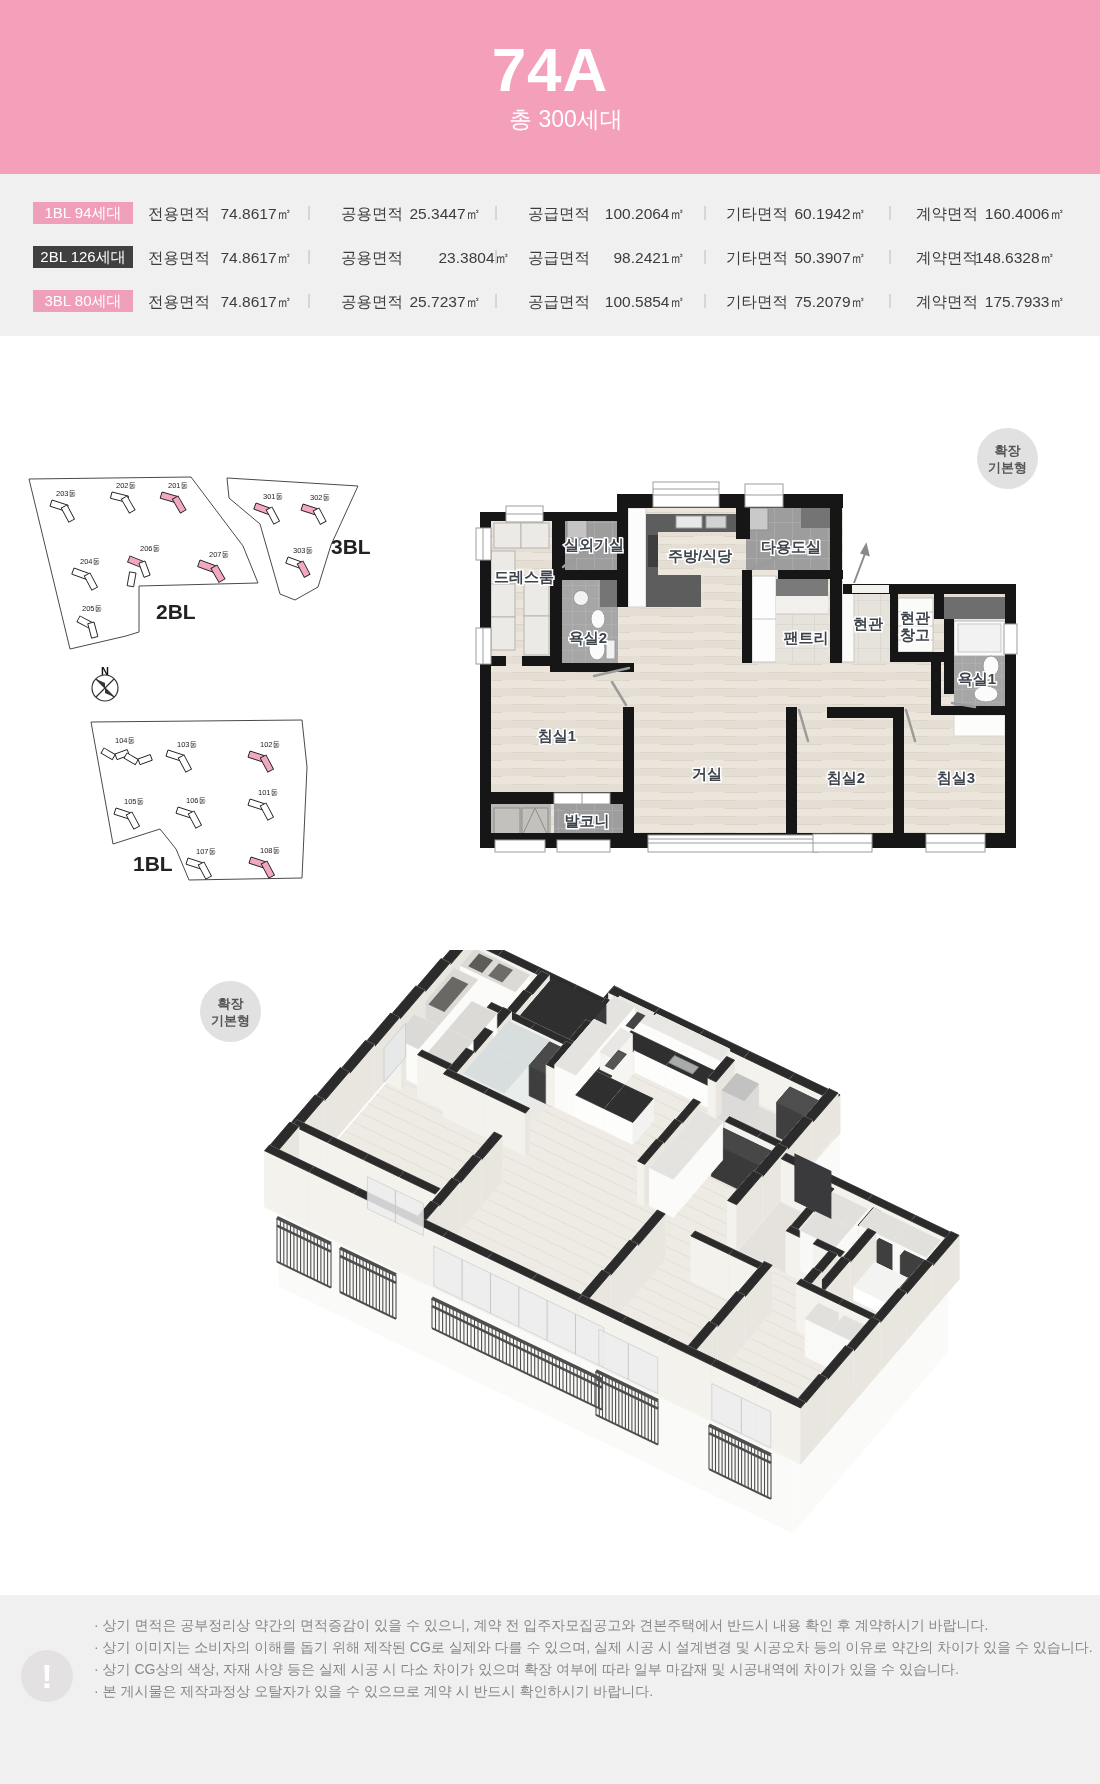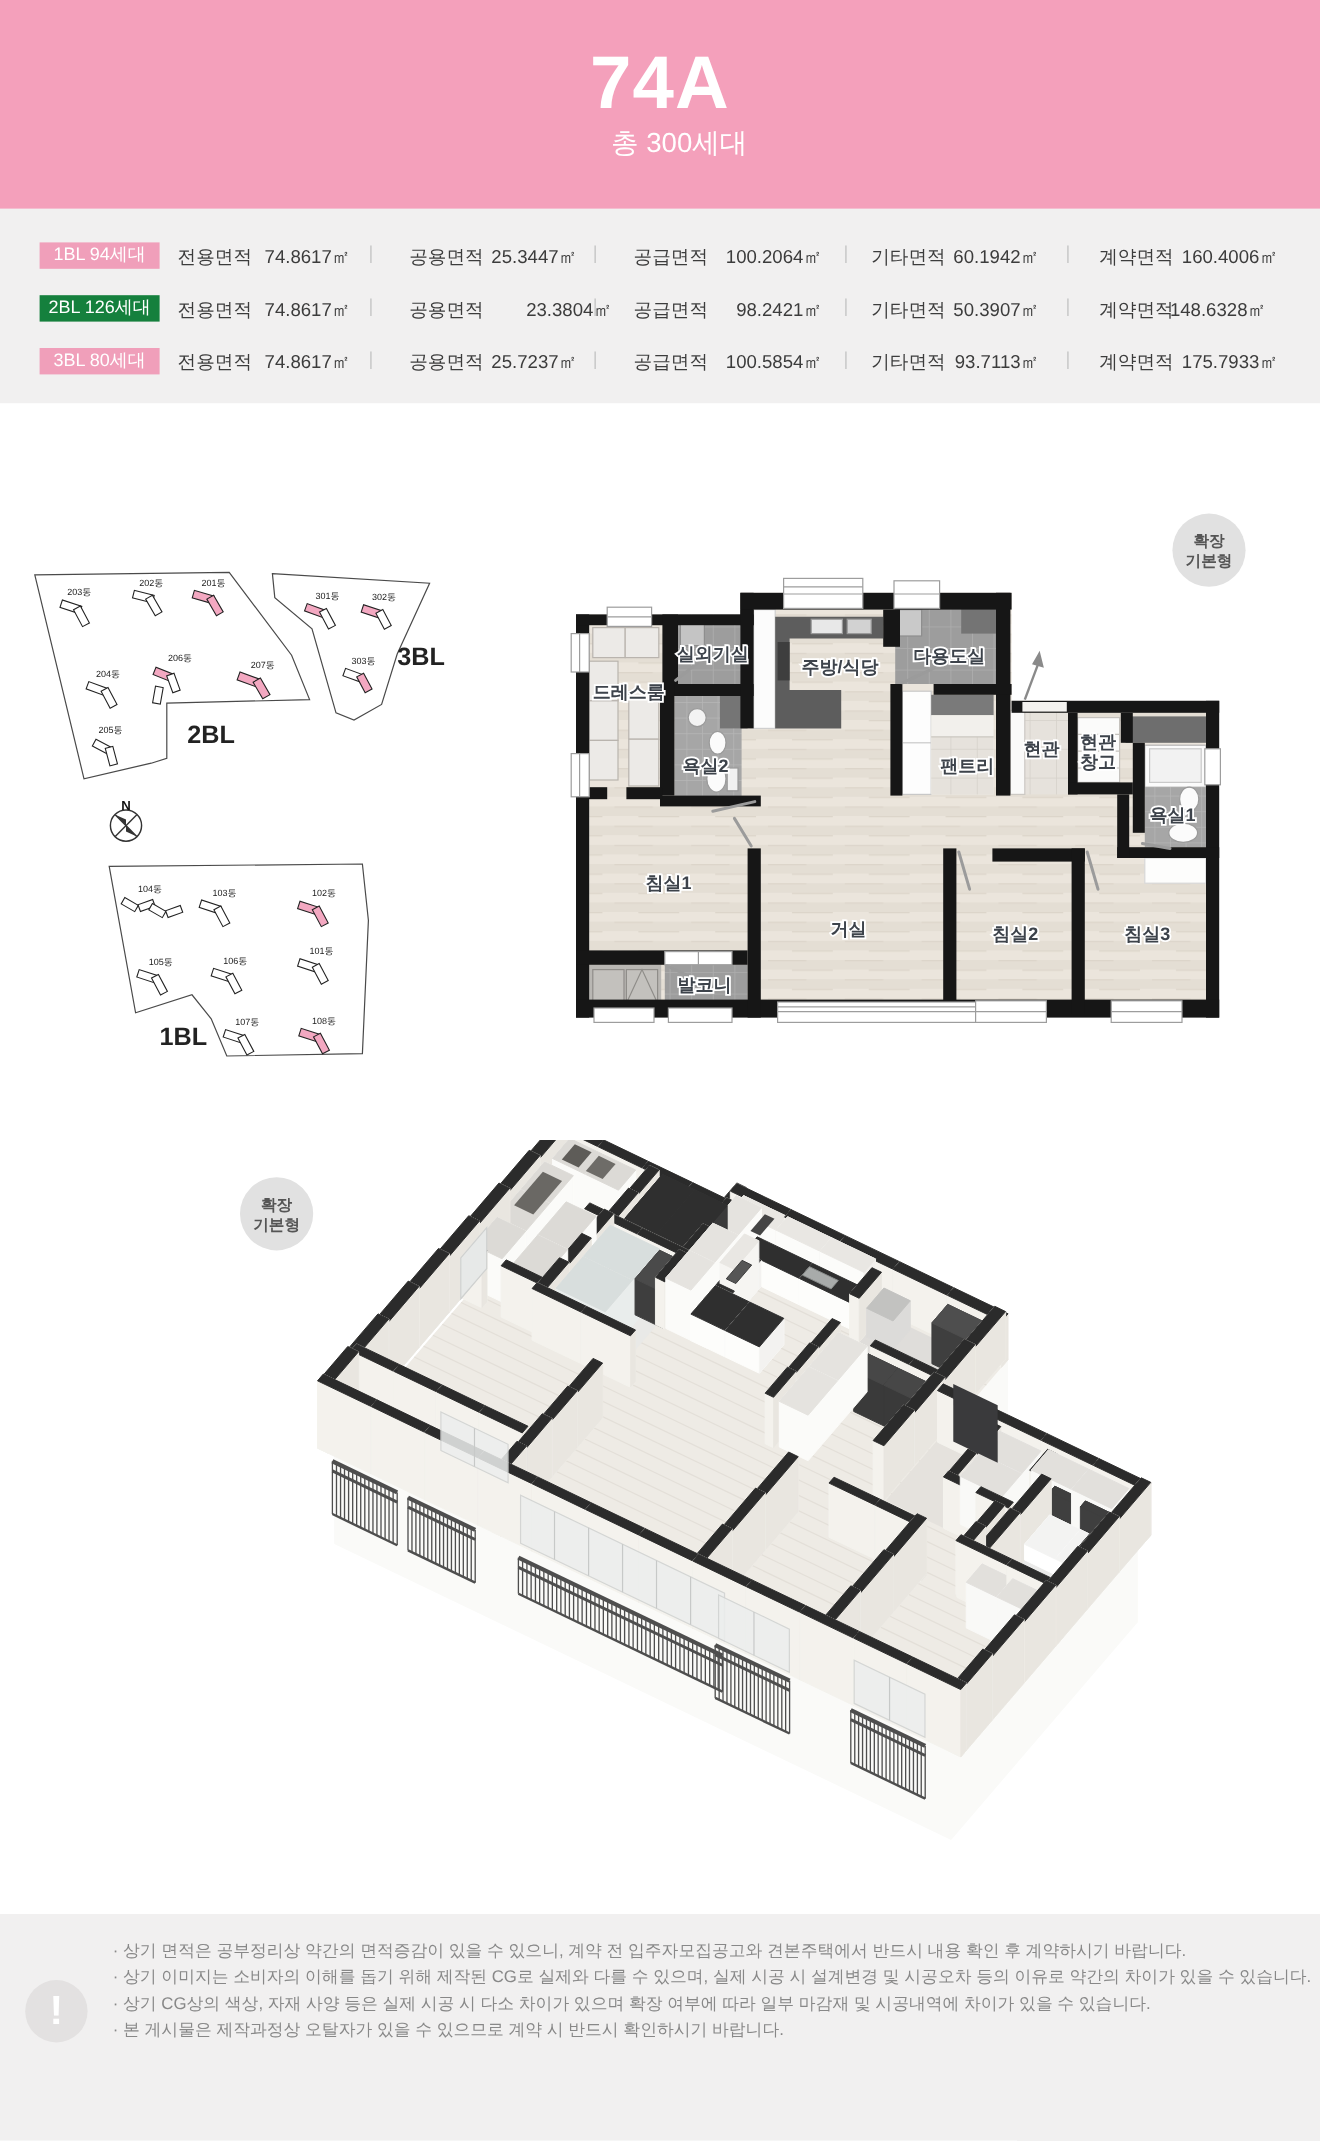--- a/index.html
+++ b/index.html
@@ -28,21 +28,21 @@
   <div class="abs" style="left:494px;top:29px;color:#c9c9c9;">|</div>
   <div class="abs" style="left:528px;top:30px;">공급면적</div>
     <div class="abs" style="left:585px;top:30px;width:100px;text-align:right;">100.2064㎡</div>
   <div class="abs" style="left:703px;top:29px;color:#c9c9c9;">|</div>
   <div class="abs" style="left:726px;top:30px;">기타면적</div>
     <div class="abs" style="left:786px;top:30px;width:80px;text-align:right;">60.1942㎡</div>
   <div class="abs" style="left:888px;top:29px;color:#c9c9c9;">|</div>
   <div class="abs" style="left:916px;top:30px;">계약면적</div>
     <div class="abs" style="left:965px;top:30px;width:100px;text-align:right;">160.4006㎡</div>
 
-  <div class="abs" style="left:33px;top:72px;width:100px;height:22px;background:#15803d;color:#fff;text-align:center;line-height:22px;font-size:15px;">2BL 126세대</div>
+  <div class="abs" style="left:33px;top:72px;width:100px;height:22px;background:#404040;color:#fff;text-align:center;line-height:22px;font-size:15px;">2BL 126세대</div>
   <div class="abs" style="left:148px;top:74px;">전용면적</div>
     <div class="abs" style="left:212px;top:74px;width:80px;text-align:right;">74.8617㎡</div>
   <div class="abs" style="left:307px;top:73px;color:#c9c9c9;">|</div>
   <div class="abs" style="left:341px;top:74px;">공용면적</div>
     <div class="abs" style="left:402px;top:74px;width:79px;text-align:right;margin-left:29px;">23.3804㎡</div>
   <div class="abs" style="left:494px;top:73px;color:#c9c9c9;">|</div>
   <div class="abs" style="left:528px;top:74px;">공급면적</div>
     <div class="abs" style="left:585px;top:74px;width:100px;text-align:right;">98.2421㎡</div>
   <div class="abs" style="left:703px;top:73px;color:#c9c9c9;">|</div>
   <div class="abs" style="left:726px;top:74px;">기타면적</div>
@@ -55,21 +55,21 @@
   <div class="abs" style="left:148px;top:118px;">전용면적</div>
     <div class="abs" style="left:212px;top:118px;width:80px;text-align:right;">74.8617㎡</div>
   <div class="abs" style="left:307px;top:117px;color:#c9c9c9;">|</div>
   <div class="abs" style="left:341px;top:118px;">공용면적</div>
     <div class="abs" style="left:402px;top:118px;width:79px;text-align:right;">25.7237㎡</div>
   <div class="abs" style="left:494px;top:117px;color:#c9c9c9;">|</div>
   <div class="abs" style="left:528px;top:118px;">공급면적</div>
     <div class="abs" style="left:585px;top:118px;width:100px;text-align:right;">100.5854㎡</div>
   <div class="abs" style="left:703px;top:117px;color:#c9c9c9;">|</div>
   <div class="abs" style="left:726px;top:118px;">기타면적</div>
-    <div class="abs" style="left:786px;top:118px;width:80px;text-align:right;">93.7113㎡</div>
+    <div class="abs" style="left:786px;top:118px;width:80px;text-align:right;">75.2079㎡</div>
   <div class="abs" style="left:888px;top:117px;color:#c9c9c9;">|</div>
   <div class="abs" style="left:916px;top:118px;">계약면적</div>
     <div class="abs" style="left:965px;top:118px;width:100px;text-align:right;">175.7933㎡</div>
 </div>
 
 <svg class="abs" style="left:0;top:430px;" width="480" height="470" viewBox="0 430 480 470">
 <g fill="none" stroke="#4a4a4a" stroke-width="1">
 
   <path d="M29,479 L191,477 L243,546 L258,583 L139,586 L139,632 L126,636 L70,649 Z"></path>
 

